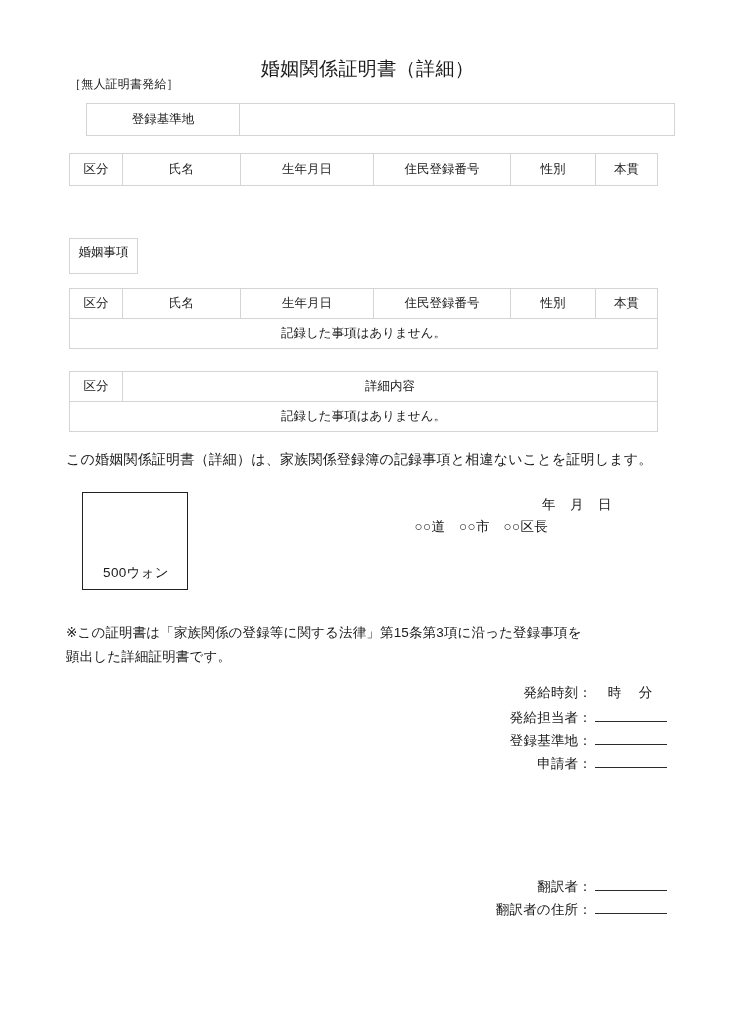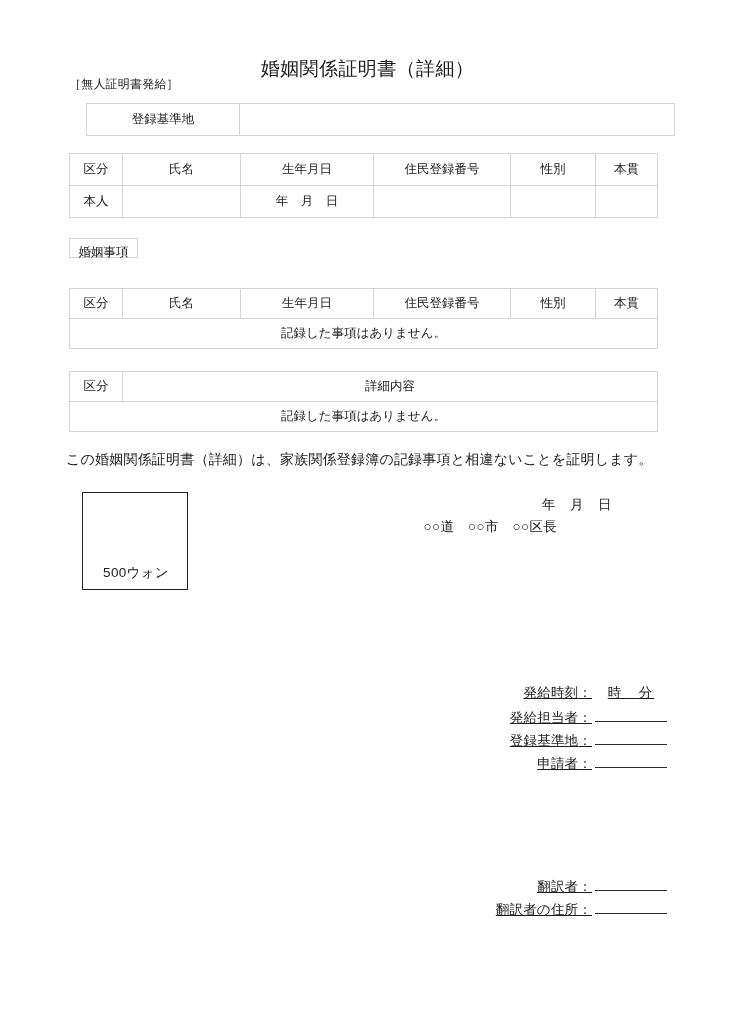--- a/index.html
+++ b/index.html
@@ -74,21 +74,21 @@
     width: 588px;
   }
   #table-person td { height: 31px; }
 
   
   .chip {
     position: absolute;
     left: 69px;
     top: 238px;
     width: 69px;
-    height: 20px;
+    height: 36px;
     line-height: 26px;
     text-align: center;
     border: 1px solid #d4d4d4;
     font-size: 12.5px;
     background: #fff;
     box-sizing: border-box;
   }
 
   
   #table-marriage {
@@ -146,21 +146,21 @@
   .issue-date {
     position: absolute;
     right: 123px;
     top: 496px;
     font-size: 13.5px;
     letter-spacing: 0.5px;
     white-space: nowrap;
   }
   .issuer {
     position: absolute;
-    right: 178px;
+    right: 187px;
     top: 518px;
     font-size: 13.5px;
     letter-spacing: 0.3px;
     white-space: nowrap;
   }
 
   
   .note {
     position: absolute;
     left: 66px;
@@ -180,21 +180,20 @@
   }
   #issue-fields { top: 684px; }
   #translator-fields { top: 876px; }
 
   .field-row {
     display: flex;
     justify-content: flex-end;
     align-items: baseline;
     height: 23px;
     white-space: nowrap;
-    text-decoration: underline;
   }
   .field-label { }
   .field-colon { }
   .field-blank {
     display: inline-block;
     width: 72px;
     margin-left: 3px;
     border-bottom: 1px solid #2b2b2b;
     height: 14px;
   }
@@ -239,28 +238,20 @@
     </colgroup>
     <tbody>
       <tr>
         <td>区分</td>
         <td>氏名</td>
         <td>生年月日</td>
         <td>住民登録番号</td>
         <td>性別</td>
         <td>本貫</td>
       </tr>
-      <tr>
-        <td>本人</td>
-        <td></td>
-        <td>年　月　日</td>
-        <td></td>
-        <td></td>
-        <td></td>
-      </tr>
     </tbody>
   </table>
 
   <div class="chip">婚姻事項</div>
 
   <table class="tbl" id="table-marriage">
     <colgroup>
       <col style="width:53px">
         <col style="width:118px">
         <col style="width:133px">
@@ -301,20 +292,24 @@
 
   <div class="certify">この婚姻関係証明書（詳細）は、家族関係登録簿の記録事項と相違ないことを証明します。</div>
 
   <div class="stamp-box">
     <div class="stamp-text">500ウォン</div>
   </div>
 
   <div class="issue-date">年　月　日</div>
   <div class="issuer">○○道　○○市　○○区長</div>
 
+  <div class="note">
+    <span class="note-line">※この証明書は「家族関係の登録等に関する法律」第15条第3項に沿った登録事項を</span>
+    <span class="note-line">顕出した詳細証明書です。</span>
+  </div>
 
   <div class="field-list" id="issue-fields">
     <div class="field-row">
       <span class="field-label">発給時刻</span>
       <span class="field-colon">：</span>
       <span class="field-value">時　分</span>
     </div>
     <div class="field-row">
       <span class="field-label">発給担当者</span>
       <span class="field-colon">：</span>

